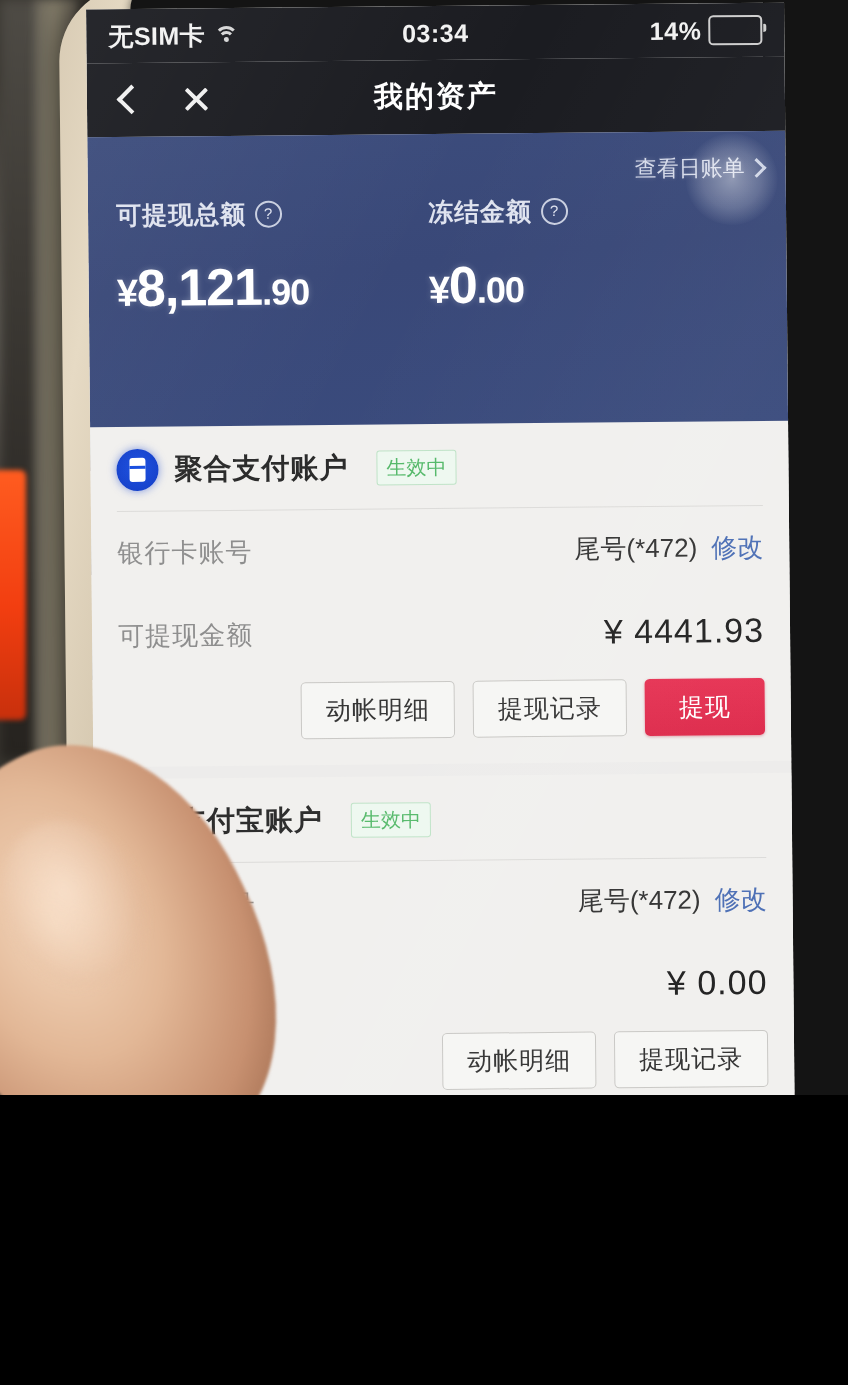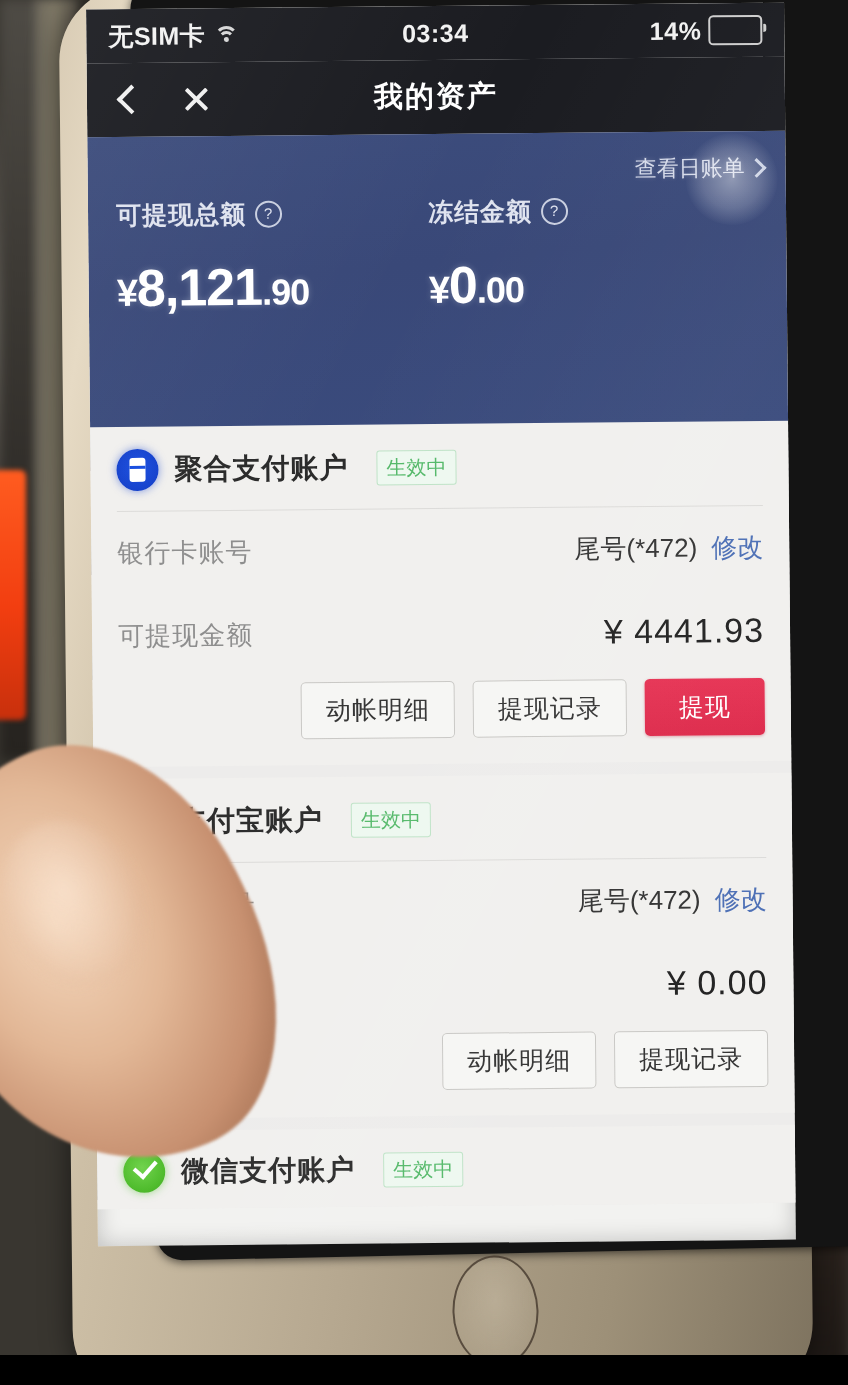--- a/index.html
+++ b/index.html
@@ -12,21 +12,21 @@
     height: 1385px;
     overflow: hidden;
     font-family: "Liberation Sans", "DejaVu Sans", sans-serif;
   }
 
   
   .photo {
     position: absolute;
     inset: 0;
     width: 848px;
-    height: 1355px;
+    height: 1095px;
     overflow: hidden;
     background:
       radial-gradient(ellipse 340px 260px at 60px 330px, #6d6a63 0%, #504c46 55%, #393630 100%),
       linear-gradient(180deg, #2b2722 0%, #3a352e 18%, #4a4239 45%, #3b342c 75%, #231f1b 100%);
   }
   .bg-dark-left {
     position: absolute;
     left: 0; top: 0;
     width: 70px; height: 760px;
     background: linear-gradient(180deg, #4e4b45 0%, #3d3a35 35%, #2e2b27 70%, #26231f 100%);

